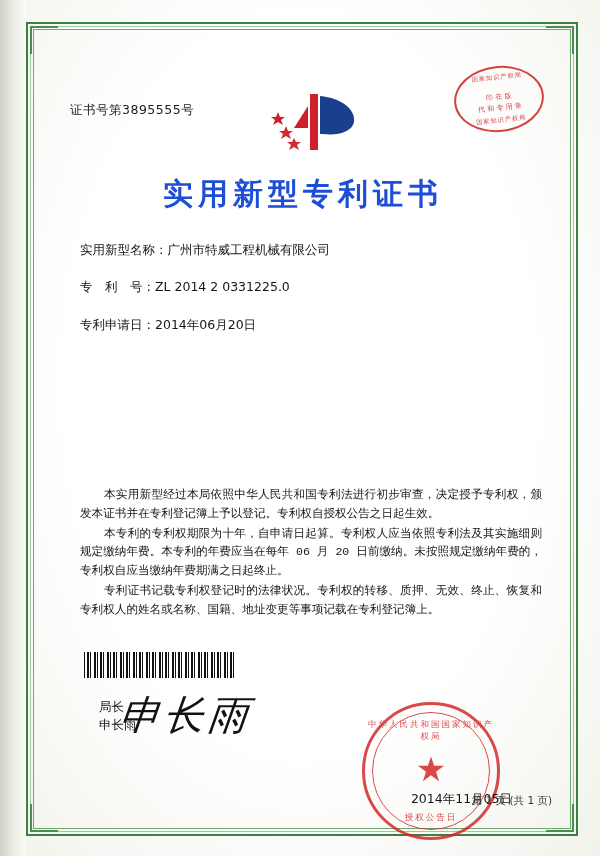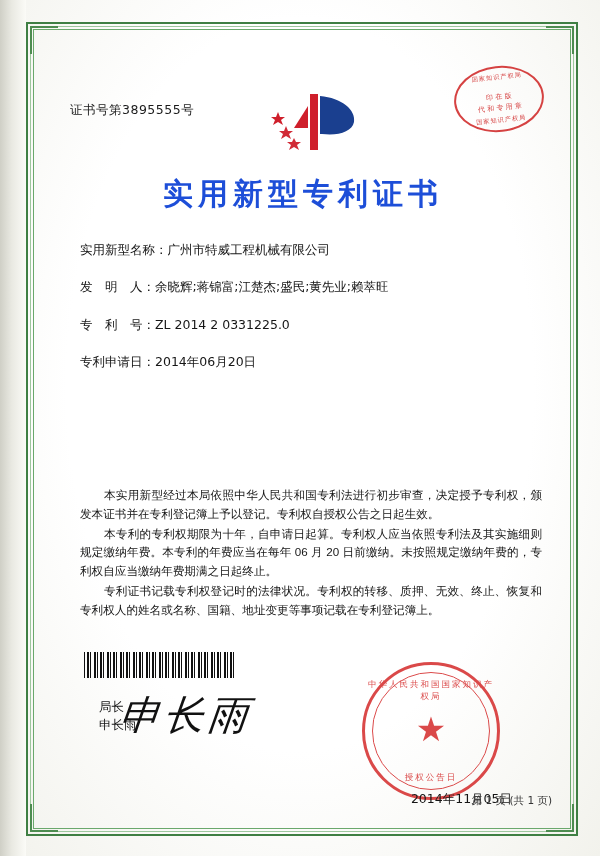--- a/index.html
+++ b/index.html
@@ -174,21 +174,21 @@
 
   .body-text {
     position: absolute;
     left: 26px;
     right: 10px;
     top: 440px;
     font-size: 11.6px;
     line-height: 1.62;
     color: #161616;
     text-align: justify;
-    font-family: Liberation Sans, sans-serif;
+    font-family: Liberation Mono, monospace;
   }
   .body-text p {
     margin: 0 0 1px 0;
     text-indent: 24px;
   }
 
   
   .barcode {
     position: absolute;
     left: 30px;
@@ -226,21 +226,21 @@
     font-family: "DejaVu Serif", serif;
     font-style: italic;
     letter-spacing: 4px;
     transform: skewX(-6deg);
   }
 
   
   .seal-main {
     position: absolute;
     right: 52px;
-    top: 616px;
+    top: 656px;
     width: 132px;
     height: 132px;
     border: 3px solid #d32222;
     border-radius: 50%;
     color: #d32222;
     opacity: 0.82;
   }
   .seal-main .ring {
     position: absolute;
     inset: 7px;
@@ -324,23 +324,20 @@
       <div class="st-bot">国家知识产权局</div>
     </div>
 
     <div class="title">实用新型专利证书</div>
 
     <div class="fields">
       <div class="field">
         <span class="lbl">实用新型名称：</span><span class="val">广州市特威工程机械有限公司</span>
       </div>
       <div class="field">
-        <span class="lbl">发　明　人：</span><span class="val">余晓辉;蒋锦富;江楚杰;盛民;黄先业;赖萃旺</span>
-      </div>
-      <div class="field">
         <span class="lbl">专　利　号：</span><span class="val">ZL 2014 2 0331225.0</span>
       </div>
       <div class="field">
         <span class="lbl">专利申请日：</span><span class="val">2014年06月20日</span>
       </div>
     </div>
 
     <div class="body-text">
       <p>本实用新型经过本局依照中华人民共和国专利法进行初步审查，决定授予专利权，颁发本证书并在专利登记簿上予以登记。专利权自授权公告之日起生效。</p>
       <p>本专利的专利权期限为十年，自申请日起算。专利权人应当依照专利法及其实施细则规定缴纳年费。本专利的年费应当在每年 06 月 20 日前缴纳。未按照规定缴纳年费的，专利权自应当缴纳年费期满之日起终止。</p>

